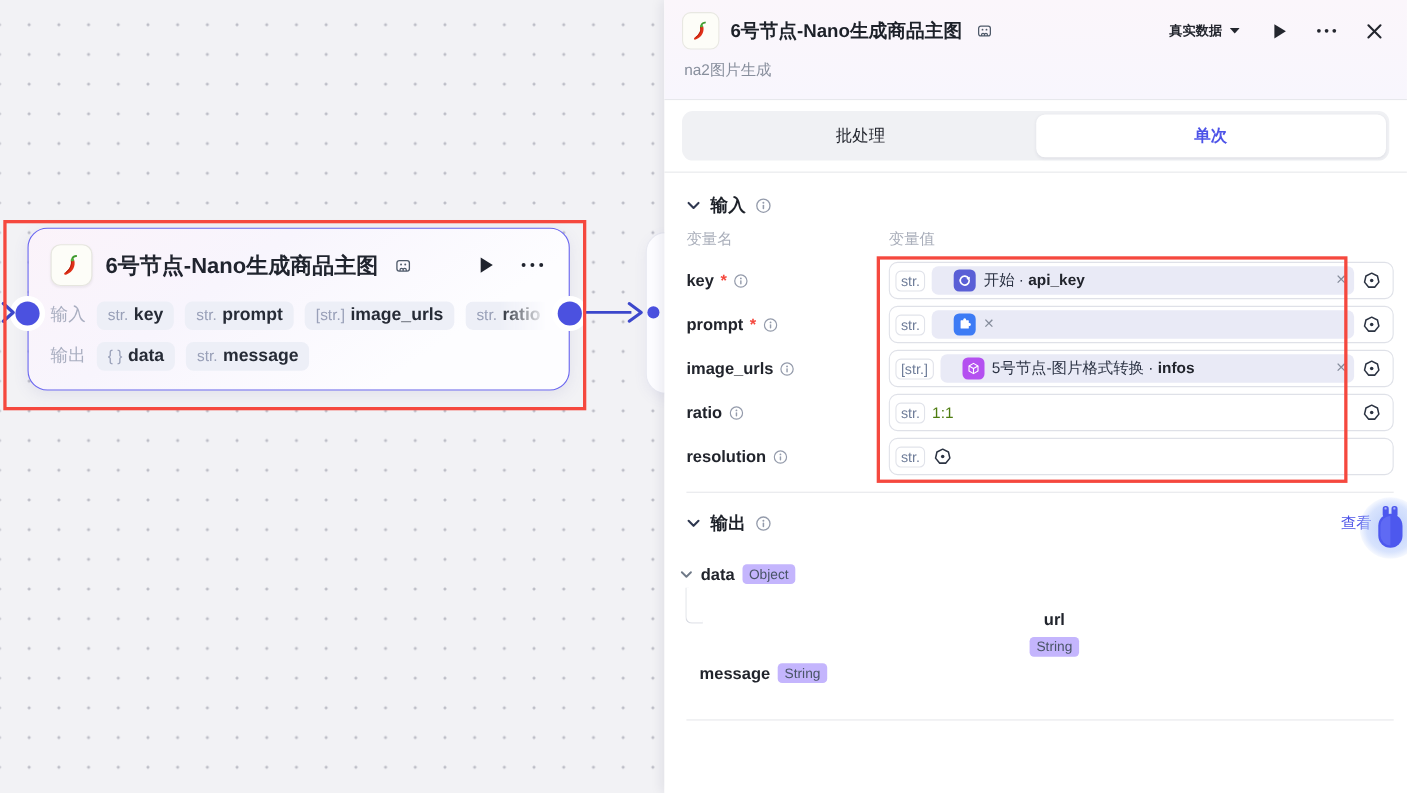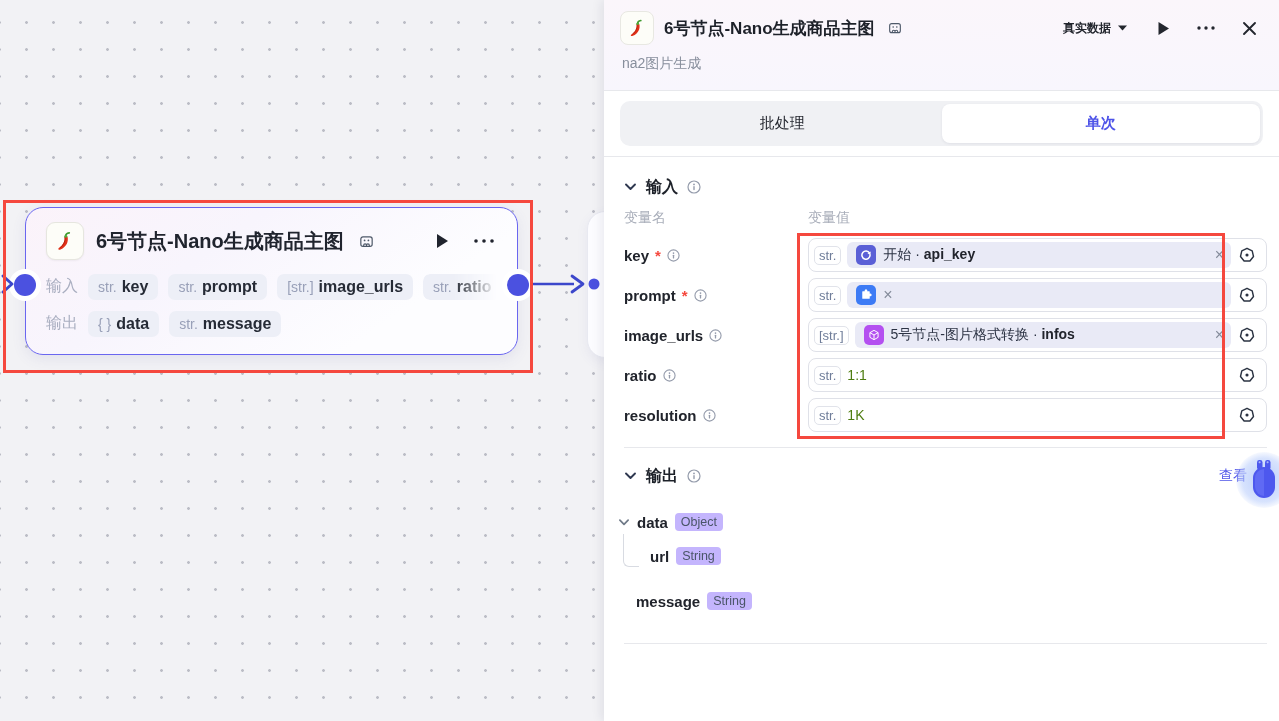--- a/index.html
+++ b/index.html
@@ -70,37 +70,37 @@
   .sec-title { font-size:16px; font-weight:700; color:#1d2129; }
   .sec-input .sec-head { margin-top:18px; }
   .col-heads { display:flex; margin-top:10px; height:18px; font-size:14px; color:#a9aeba; }
   .col-name { width:184px; }
   .rows { margin-top:8px; }
   .var-row { display:flex; align-items:center; height:40px; }
   .var-label { width:184px; display:flex; align-items:center; gap:6px; font-size:15px; color:#21242c; font-weight:600; }
   .req { color:#f5483e; font-weight:700; }
   .var-field { flex:1; height:34px; border:1px solid #dfe1e8; border-radius:8px; background:#fff; display:flex; align-items:center; padding:0 9px 0 5px; gap:6px; }
   .type-chip { font-size:13px; color:#6f7d99; border:1px solid #e1e3ea; border-radius:5px; padding:1px 4px; background:#fff; flex:0 0 auto; }
-  .ref-pill { flex:1; height:26px; background:#e9eaf6; border-radius:6px; display:flex; align-items:center; gap:7px; padding:0 7px 0 9px; min-width:0; }
+  .ref-pill { flex:1; height:26px; background:#e9eaf6; border-radius:6px; display:flex; align-items:center; gap:7px; padding:0 7px 0 20px; min-width:0; }
   .ref-icon { width:20px; height:20px; border-radius:5px; display:flex; align-items:center; justify-content:center; flex:0 0 auto; }
   .ref-icon.c-start { background:#5a5fd6; }
   .ref-icon.c-concat { background:#3d7bf5; }
   .ref-icon.c-convert { background:#b450f0; }
   .ref-text { font-size:14px; color:#2c3344; white-space:nowrap; overflow:hidden; flex:1; }
   .ref-text b { font-weight:700; color:#21242c; }
   .pill-x { font-size:16px; color:#858c9b; cursor:pointer; line-height:1; flex:0 0 auto; }
   .plain-val { flex:1; font-size:14px; color:#4d7c0f; }
   .selector-btn { flex:0 0 auto; display:flex; cursor:pointer; }
 
   .sec-output .sec-head { margin-top:16px; }
   .view-link { margin-left:auto; margin-right:20px; font-size:14px; color:#4d53e8; cursor:pointer; }
   .tree { position:relative; margin-left:-6px; }
   .tree-row { display:flex; align-items:center; gap:7px; height:24px; }
   .tr-data { margin-top:22px; }
-  .tr-url { margin-top:10px; padding-left:32px; }
+  .tr-url { margin-top:21px; padding-left:32px;flex-direction:column; }
   .tr-msg { margin-top:21px; padding-left:18px; }
   .tree-name { font-size:15px; color:#21242c; font-weight:600; }
   .type-badge { background:#c4b5fd; border-radius:4px; padding:2px 6px; font-size:12.5px; color:#4a5568; }
   .tree-connector { position:absolute; left:5px; top:24px; width:16px; height:33px; border-left:1.5px solid #d8dbe2; border-bottom:1.5px solid #d8dbe2; border-bottom-left-radius:6px; }
   .div-out { margin-top:12px; }
   .div-err { margin-top:30px; }
   .sec-error .sec-head { margin-top:20px; }
 
   .icon-btn { cursor:pointer; display:inline-flex; align-items:center; justify-content:center; }
 
@@ -403,21 +403,20 @@
 
           <div class="var-row">
             <div class="var-label">
               <span>resolution</span>
               <svg width="13" height="13" viewBox="0 0 14 14" style="color:#949bab">
                   <use href="#info"></use>
                 </svg>
             </div>
             <div class="var-field">
               <span class="type-chip">str.</span>
-              <span class="plain-val">1K</span>
               <span class="selector-btn">
                 <svg width="20" height="20" viewBox="0 0 24 24">
                     <use href="#selector"></use>
                   </svg>
               </span>
             </div>
           </div>
         </div>
       </div>
 

